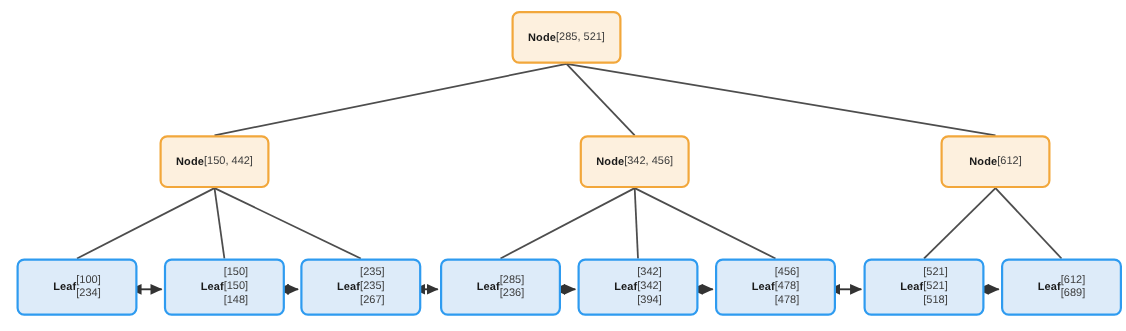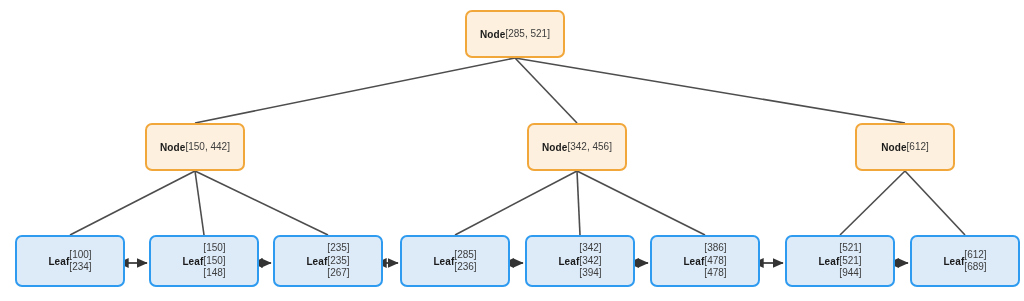--- a/index.html
+++ b/index.html
@@ -154,31 +154,31 @@
         <div class="box-title">Leaf</div>
         <div class="box-keys">
           <span class="key-line">[342]</span>
           <span class="key-line">[342]</span>
           <span class="key-line">[394]</span>
         </div>
       </div>
       <div class="box leaf-box" style="left: 650px; top: 235px; width: 110px; height: 52px;">
         <div class="box-title">Leaf</div>
         <div class="box-keys">
-          <span class="key-line">[386]</span>
+          <span class="key-line">[456]</span>
           <span class="key-line">[478]</span>
           <span class="key-line">[478]</span>
         </div>
       </div>
       <div class="box leaf-box" style="left: 785px; top: 235px; width: 110px; height: 52px;">
         <div class="box-title">Leaf</div>
         <div class="box-keys">
           <span class="key-line">[521]</span>
           <span class="key-line">[521]</span>
-          <span class="key-line">[944]</span>
+          <span class="key-line">[518]</span>
         </div>
       </div>
       <div class="box leaf-box" style="left: 910px; top: 235px; width: 110px; height: 52px;">
         <div class="box-title">Leaf</div>
         <div class="box-keys">
           <span class="key-line">[612]</span>
           <span class="key-line">[689]</span>
         </div>
       </div>
     </div>

